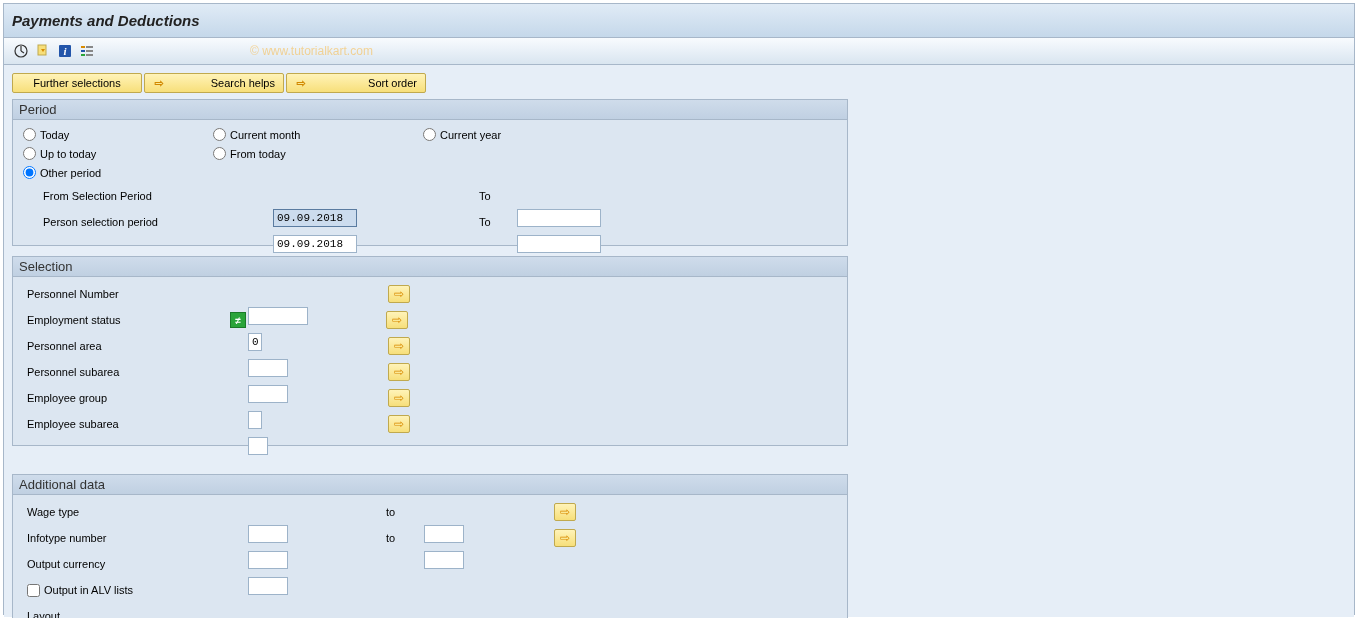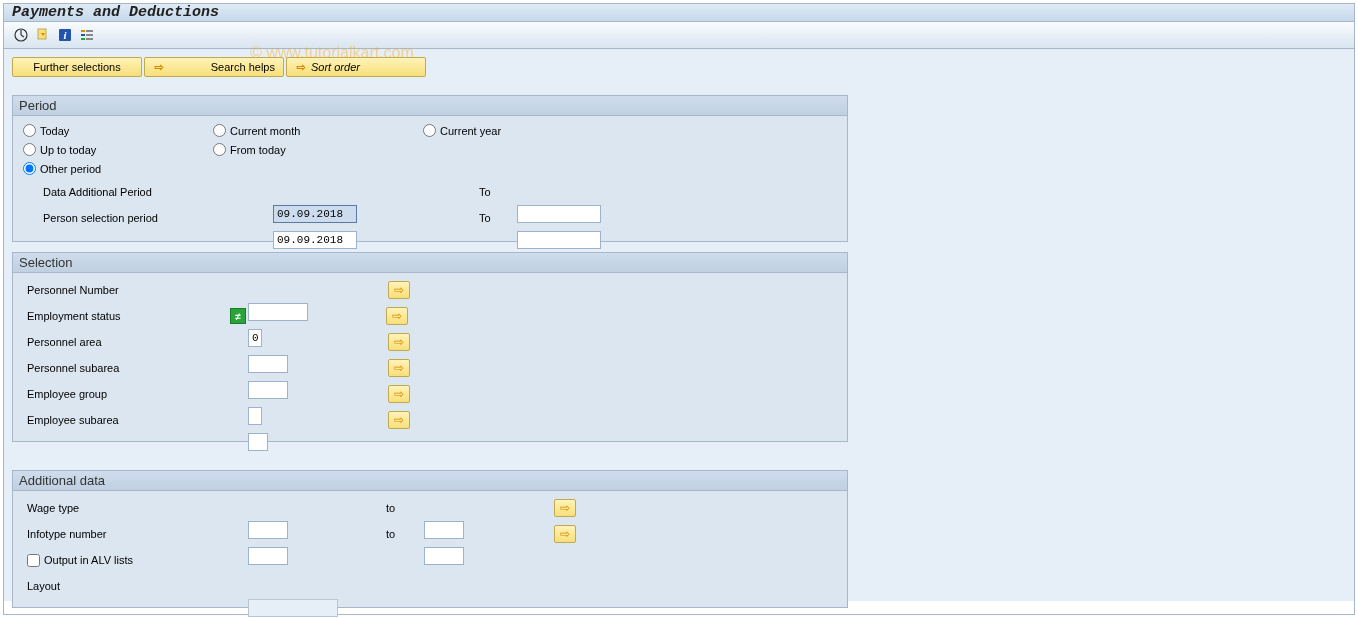--- a/index.html
+++ b/index.html
@@ -13,26 +13,25 @@
       position: relative;
     }
     .main-container {
       border: 1px solid #a7b7c9;
       margin: 3px;
       height: 612px;
     }
     .title-bar {
       background: linear-gradient(to bottom, #e0ebf6, #c5d8ea);
       border-bottom: 1px solid #a7b7c9;
-      padding: 0 8px;
+      padding: 8px 8px;
       font-weight: bold;
       font-style: italic;
       font-size: 15px;
       color: #222;
-      font-family: Liberation Mono, monospace;
     }
     .toolbar {
       background: linear-gradient(to bottom, #f8fbfe, #d9e5f0);
       border-bottom: 1px solid #a7b7c9;
       padding: 4px 8px;
       display: flex;
       gap: 4px;
       align-items: center;
     }
     .toolbar-icon {
@@ -46,28 +45,28 @@
     .content-area {
       background: #e6eef7;
       padding: 8px;
       height: calc(100% - 58px);
     }
     .watermark {
       position: absolute;
       top: 44px;
       left: 250px;
       color: rgba(255,165,0,0.4);
-      font-size: 16px;
+      font-size: 12px;
       pointer-events: none;
       z-index: 100;
     }
     .button-row {
       display: flex;
       gap: 2px;
-      margin-bottom: 18px;
+      margin-bottom: 6px;
     }
     .sap-button {
       background: linear-gradient(to bottom, #fff3b8, #f7df7a);
       border: 1px solid #c0a94e;
       border-radius: 2px;
       padding: 2px 8px;
       font-size: 11px;
       cursor: pointer;
       display: inline-flex;
       align-items: center;
@@ -232,21 +231,21 @@
     <div class="watermark">© www.tutorialkart.com</div>
 
     <div class="button-row">
       <button class="sap-button wide">Further selections</button>
       <button class="sap-button" style="min-width:140px;">
         <span class="arrow-icon">⇨</span>
         <span style="flex:1;text-align:right;">Search helps</span>
       </button>
       <button class="sap-button" style="min-width:140px;">
         <span class="arrow-icon">⇨</span>
-        <span style="flex:1;text-align:left;font-style:italic;">Sort order</span>
+        <span style="flex:1;text-align:right;">Sort order</span>
       </button>
     </div>
 
     <div class="groupbox">
       <div class="groupbox-title">Period</div>
       <div class="groupbox-body">
         <div class="radio-row">
           <label class="radio-item col1">
               <input type="radio" name="period" style="">
               <span>Today</span>
@@ -270,21 +269,21 @@
               <span>From today</span>
             </label>
         </div>
         <div class="radio-row">
           <label class="radio-item">
               <input type="radio" name="period" checked="" style="">
               <span>Other period</span>
             </label>
         </div>
         <div class="field-row">
-          <span class="field-label indent">Data Additional Period</span>
+          <span class="field-label indent">From Selection Period</span>
           <input class="sap-input date selected" value="09.09.2018" style="">
           <span class="gap-date"></span>
           <span class="to-label">To</span>
           <input class="sap-input date" value="" style="">
         </div>
         <div class="field-row">
           <span class="field-label indent">Person selection period</span>
           <input class="sap-input date" value="09.09.2018" style="">
           <span class="gap-date"></span>
           <span class="to-label">To</span>
@@ -352,20 +351,24 @@
         </div>
         <div class="field-row">
           <span class="field-label">Infotype number</span>
           <input class="sap-input w40" style="">
           <span style="width:98px;"></span>
           <span class="to-label">to</span>
           <input class="sap-input w40" style="">
           <span style="width:90px;"></span>
           <span class="multi-btn">⇨</span>
         </div>
+        <div class="field-row">
+          <span class="field-label">Output currency</span>
+          <input class="sap-input w40" style="">
+        </div>
         <div class="checkbox-row">
           <input type="checkbox" style="">
           <span>Output in ALV lists</span>
         </div>
         <div class="field-row">
           <span class="field-label">Layout</span>
           <input class="sap-input disabled" style="width: 90px;" readonly="">
         </div>
       </div>
     </div>

